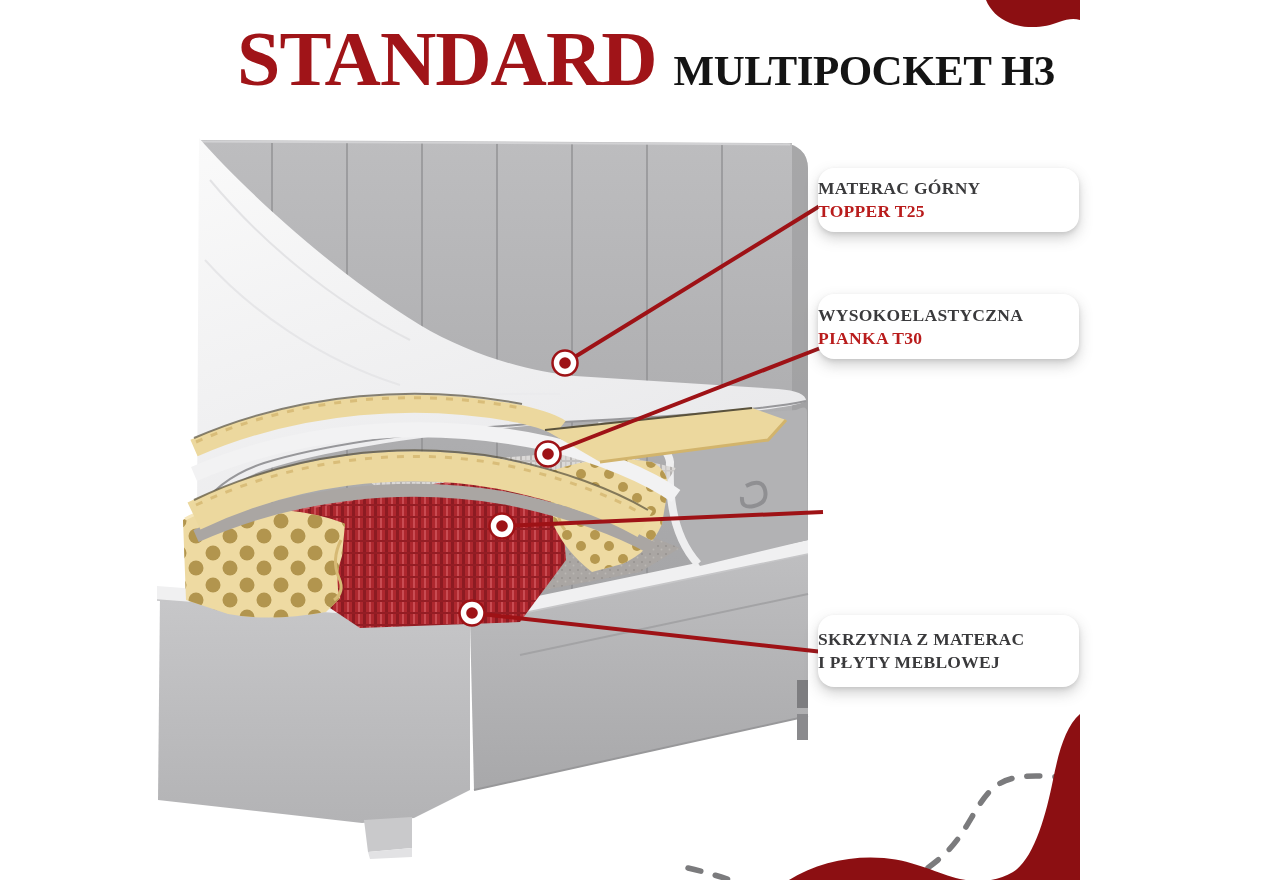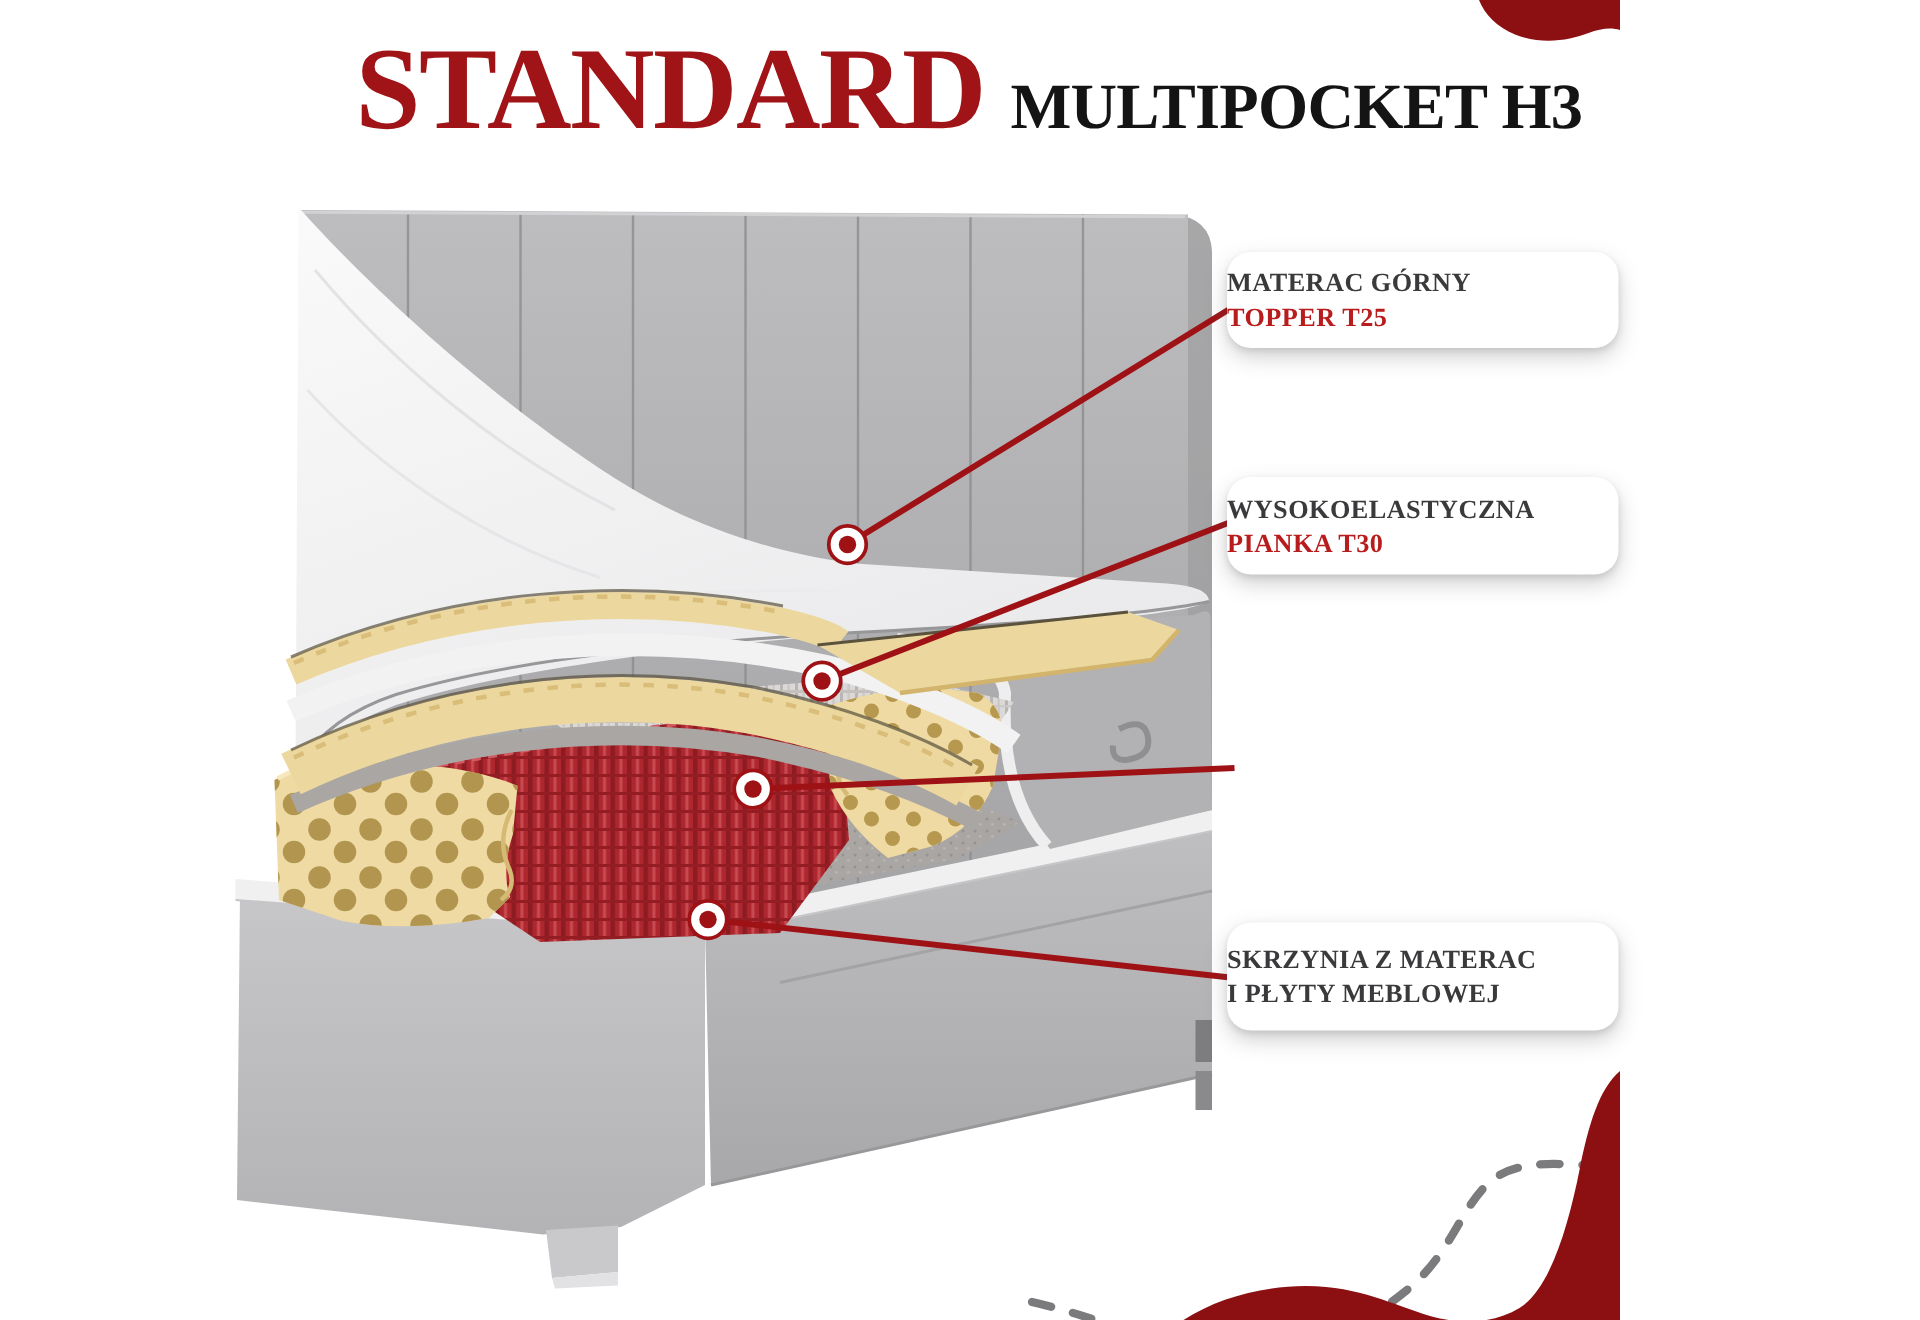--- a/index.html
+++ b/index.html
@@ -9,21 +9,21 @@
   .hero-title{position:absolute;left:237px;top:20px;display:flex;align-items:baseline;gap:17px;z-index:4;white-space:nowrap;}
   .brand{font-size:78px;font-weight:bold;color:#a01418;letter-spacing:-1px;line-height:1.0;}
   .model{font-size:43px;font-weight:bold;color:#141414;letter-spacing:-0.5px;line-height:1.0;}
   .callout{position:absolute;left:818px;width:261px;background:#ffffff;border-radius:16px;
            box-shadow:0 6px 14px rgba(90,90,90,.28), 0 2px 4px rgba(0,0,0,.10);
            display:flex;flex-direction:column;align-items:flex-start;justify-content:center;
            text-align:center;z-index:5;}
   .callout .ln{font-size:17.5px;font-weight:bold;color:#3a3a3c;line-height:23px;letter-spacing:.3px;}
   .callout .ln.accent{color:#b91c1c;}
   #callout-1{top:168px;height:64px;}
-  #callout-2{top:318px;height:65px;}
+  #callout-2{top:294px;height:65px;}
   #callout-3{top:480px;height:65px;}
   #callout-4{top:615px;height:72px;}
 </style>
 </head>
 <body>
 
 <div class="canvas">
 
   <div class="hero-title">
     <span class="brand">STANDARD</span>

